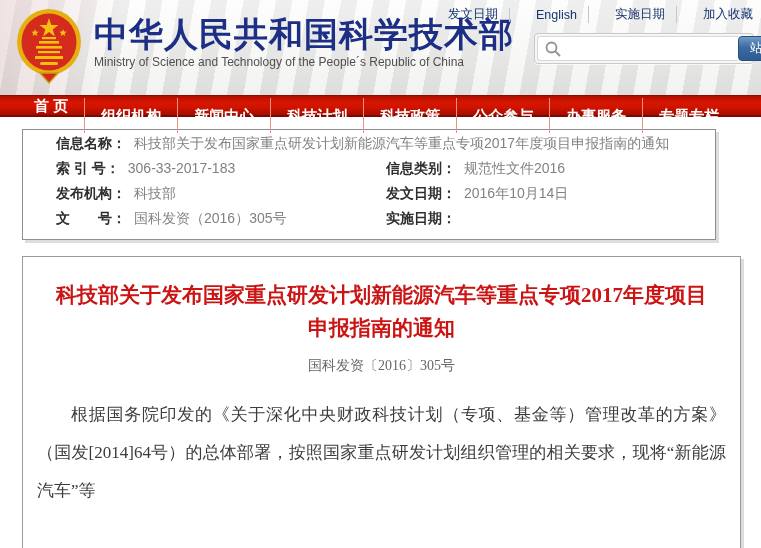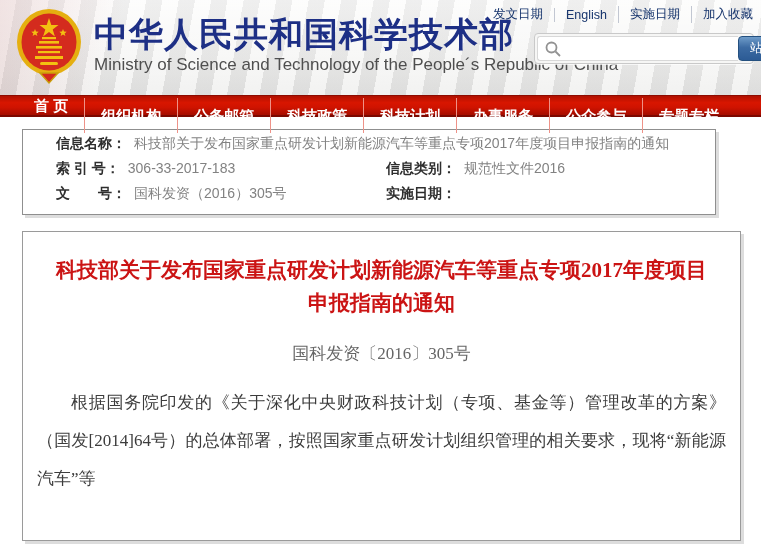--- a/index.html
+++ b/index.html
@@ -15,27 +15,27 @@
       linear-gradient(105deg, rgba(205,150,150,0.25), rgba(255,255,255,0) 16%),
       repeating-linear-gradient(100deg, rgba(255,255,255,0.55) 0 16px, rgba(208,208,210,0.28) 16px 32px),
       linear-gradient(180deg,#fbfbfa 0%,#ececea 70%,#e2e2e0 100%);
   }
   .emblem { position:absolute; left:15px; top:7px; width:68px; height:78px; }
   .brand { position:absolute; left:94px; top:16px; }
   .brand-cn {
     font-size:34px; font-weight:bold; color:#1d2f85; letter-spacing:1px;
     line-height:36px; white-space:nowrap;
   }
-  .brand-en { font-size:17px; color:#4f4f4f; margin-top:3px; white-space:nowrap; }
+  .brand-en { font-size:12px; color:#4f4f4f; margin-top:3px; white-space:nowrap; }
   .toplinks {
     position:absolute; top:6px; right:8px; display:flex; align-items:center;
     font-size:12.5px; color:#17356d;
   }
   .toplinks a { color:#17356d; text-decoration:none; cursor:pointer; }
-  .toplinks a + a { border-left:1px solid #c2c7d2; padding-left:11px; margin-left:11px; }
+  .toplinks a + a { border-left:1px solid #c2c7d2; padding-left:26px; margin-left:11px; }
   .searchbox {
     position:absolute; top:33px; right:7px; width:220px; height:31px;
     background:#f6f6f5; border:1px solid #c9c9c9; border-radius:4px;
     display:flex; align-items:center; padding:2px;
     box-shadow:0 1px 0 rgba(255,255,255,0.7);
   }
   .search-inner {
     flex:1; height:25px; background:#fff; border:1px solid #d8d8d8; border-right:none;
     border-radius:3px 0 0 3px; display:flex; align-items:center; padding-left:6px;
   }
@@ -70,21 +70,21 @@
   .doc-box {
     margin:16px 0 0 22px; width:719px; height:310px; border:1px solid #9a9a9a; background:#fff;
     box-shadow:3px 3px 0 #dddddd; padding:0 14px; overflow:hidden;
   }
   .doc-title {
     margin:22px auto 0; max-width:668px; text-align:center;
     font-size:21px; font-weight:bold; color:#cb1414; line-height:33px;
     font-family:"Liberation Serif","DejaVu Serif",serif;
   }
   .doc-number {
-    margin-top:22px; text-align:center; color:#666; font-size:17px; line-height:24px;
+    margin-top:9px; text-align:center; color:#666; font-size:14px; line-height:24px;
     font-family:"Liberation Serif","DejaVu Serif",serif;
   }
   .doc-body {
     margin-top:18px; font-size:17px; color:#3c3c3c; line-height:38px;
     font-family:"Liberation Serif","DejaVu Serif",serif; text-align:justify;
   }
   .doc-body p.indent { text-indent:2em; }
 </style>
 </head>
 <body>
@@ -125,40 +125,48 @@
       </svg>
       <input class="search-input" type="text" value="" style="">
     </div>
     <button class="search-btn">站内搜索</button>
   </div>
 </div>
 
 <div class="nav">
   <a class="nav-item">首 页</a>
   <a class="nav-item">组织机构</a>
-  <a class="nav-item">公务邮箱</a>
+  <a class="nav-item">新闻中心</a>
+  <a class="nav-item">科技计划</a>
   <a class="nav-item">科技政策</a>
-  <a class="nav-item">科技计划</a>
+  <a class="nav-item">公众参与</a>
   <a class="nav-item">办事服务</a>
-  <a class="nav-item">公众参与</a>
   <a class="nav-item">专题专栏</a>
 </div>
 
 <div class="info-box">
   <div class="info-row full">
     <div class="info-cell">
       <span class="lbl">信息名称：</span><span class="val">科技部关于发布国家重点研发计划新能源汽车等重点专项2017年度项目申报指南的通知</span>
     </div>
   </div>
   <div class="info-row">
     <div class="info-cell">
       <span class="lbl">索 引 号：</span><span class="val">306-33-2017-183</span>
     </div>
     <div class="info-cell">
       <span class="lbl">信息类别：</span><span class="val">规范性文件2016</span>
+    </div>
+  </div>
+  <div class="info-row">
+    <div class="info-cell">
+      <span class="lbl">发布机构：</span><span class="val">科技部</span>
+    </div>
+    <div class="info-cell">
+      <span class="lbl">发文日期：</span><span class="val">2016年10月14日</span>
     </div>
   </div>
   <div class="info-row">
     <div class="info-cell">
       <span class="lbl">文　　号：</span><span class="val">国科发资（2016）305号</span>
     </div>
     <div class="info-cell">
       <span class="lbl">实施日期：</span><span class="val"></span>
     </div>
   </div>

